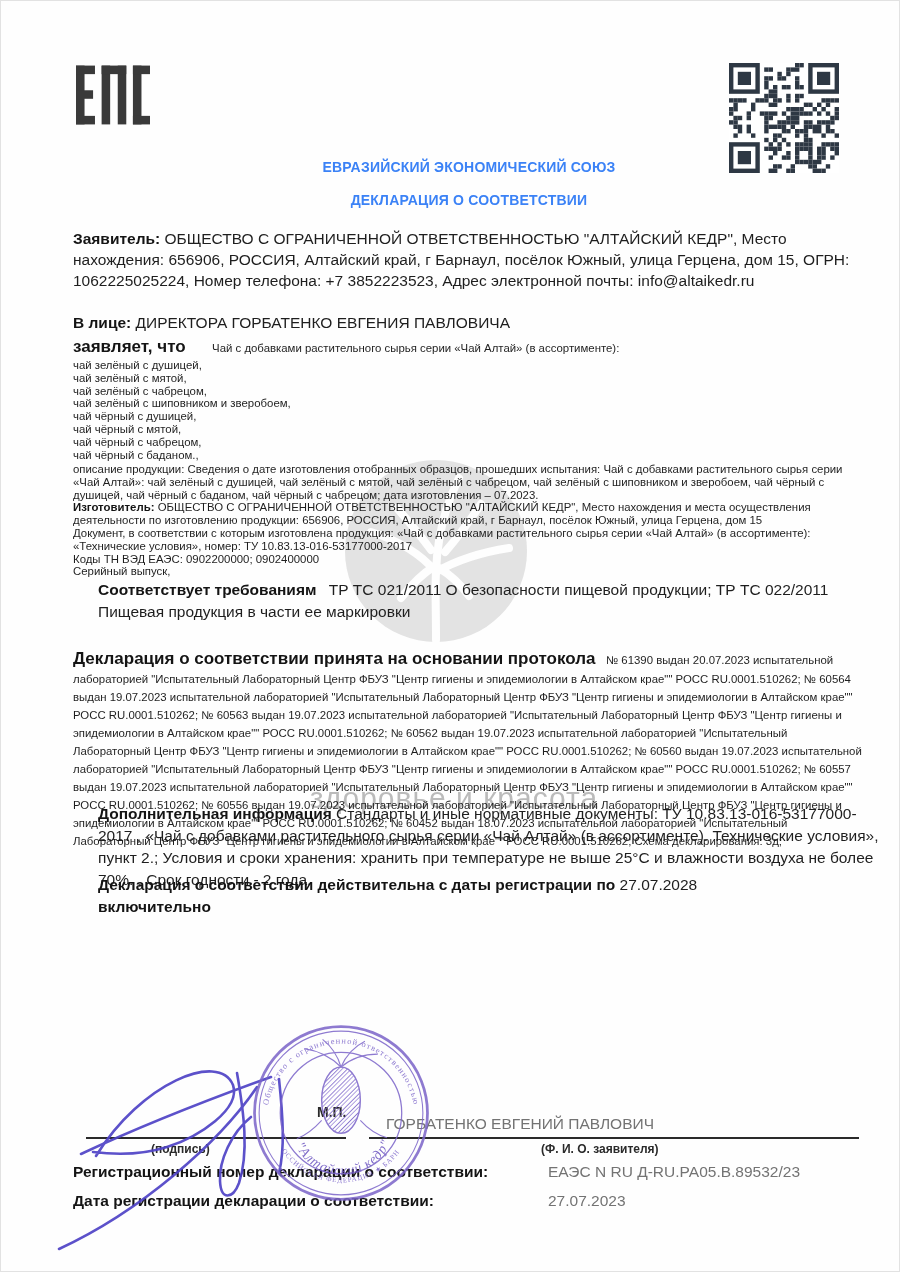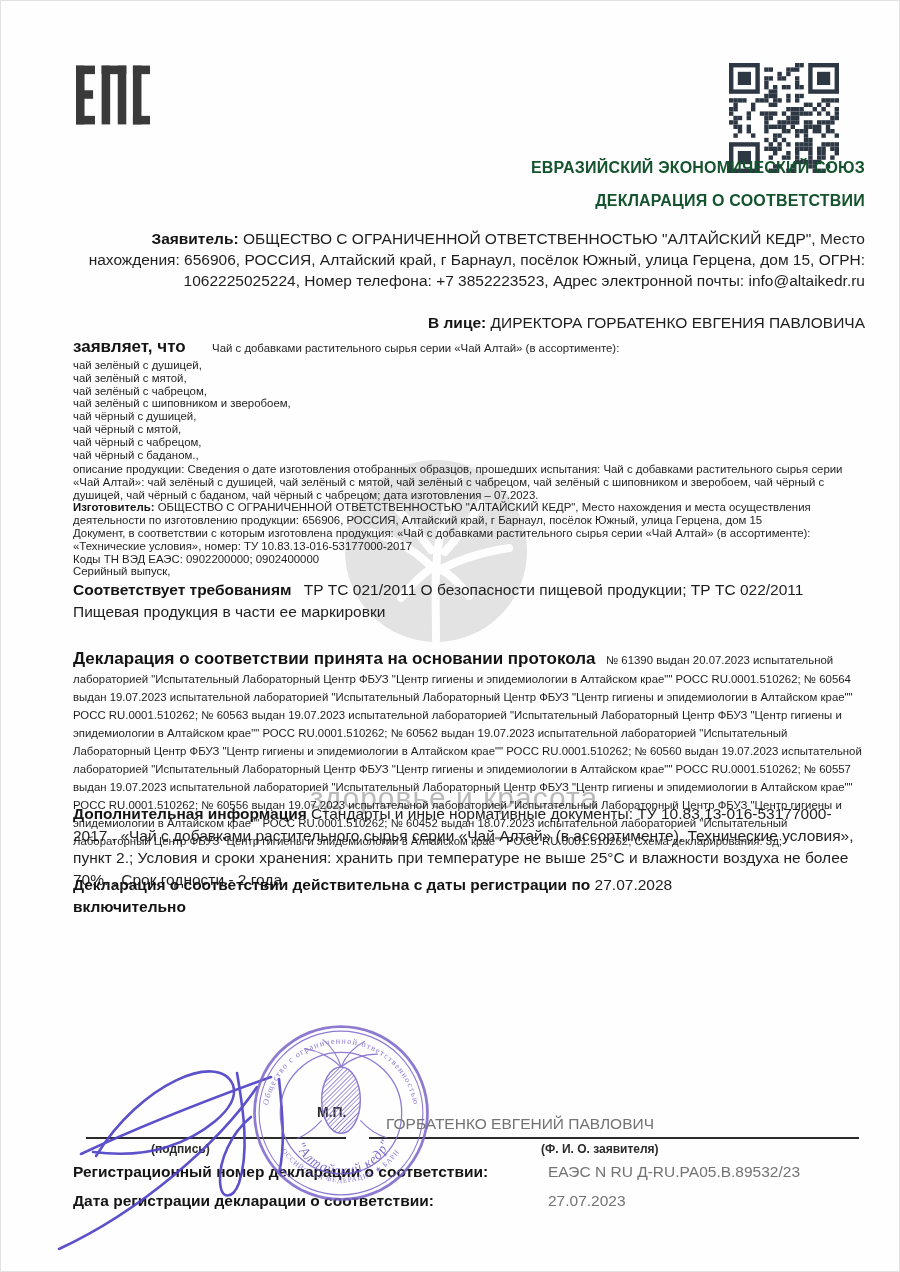--- a/index.html
+++ b/index.html
@@ -1,26 +1,26 @@
 <!DOCTYPE html>
 <html><head>
 <meta charset="utf-8">
 <style>
   html,body{margin:0;padding:0;background:#ffffff;}
   .page{position:relative;width:900px;height:1272px;background:#fefefe;
         font-family:"Liberation Sans",sans-serif;color:#1e1e1e;overflow:hidden;
         border:1px solid #e2e2e2;box-sizing:border-box;}
   .abs{position:absolute;}
   .content{left:72px;width:792px;}
-  .main{font-size:15.5px;line-height:21px;text-align:right;}
-  .main2{font-size:15.5px;line-height:22px;}
+  .main{font-size:15.5px;line-height:21px;}
+  .main2{font-size:15.5px;line-height:22px;margin-left:25px;}
   .fine{font-size:11.4px;line-height:12.8px;}
   b{color:#141414;}
   .center{text-align:center;}
-  .title{font-weight:bold;font-size:16px;letter-spacing:.2px;color:#14532d;text-align:right;}
+  .title{font-weight:bold;font-size:14px;letter-spacing:.2px;color:#3b82f6;}
   .h-big{font-weight:bold;font-size:17px;color:#141414;}
   .rule{position:absolute;height:1.6px;background:#2a2a2a;}
   .cap{font-size:12px;font-weight:bold;color:#2a2a2a;}
   .val{font-size:15.5px;color:#737373;}
   .lab{font-size:15.5px;font-weight:bold;color:#141414;}
   .wm-word{font-weight:bold;color:rgba(60,60,60,0.08);font-size:108px;letter-spacing:4px;white-space:nowrap;}
   .wm-tag{color:#ababab;font-size:30px;letter-spacing:1px;white-space:nowrap;opacity:.8;}
   .teas div{margin:0;}
   svg{display:block;}
   .noptr{pointer-events:none;}

